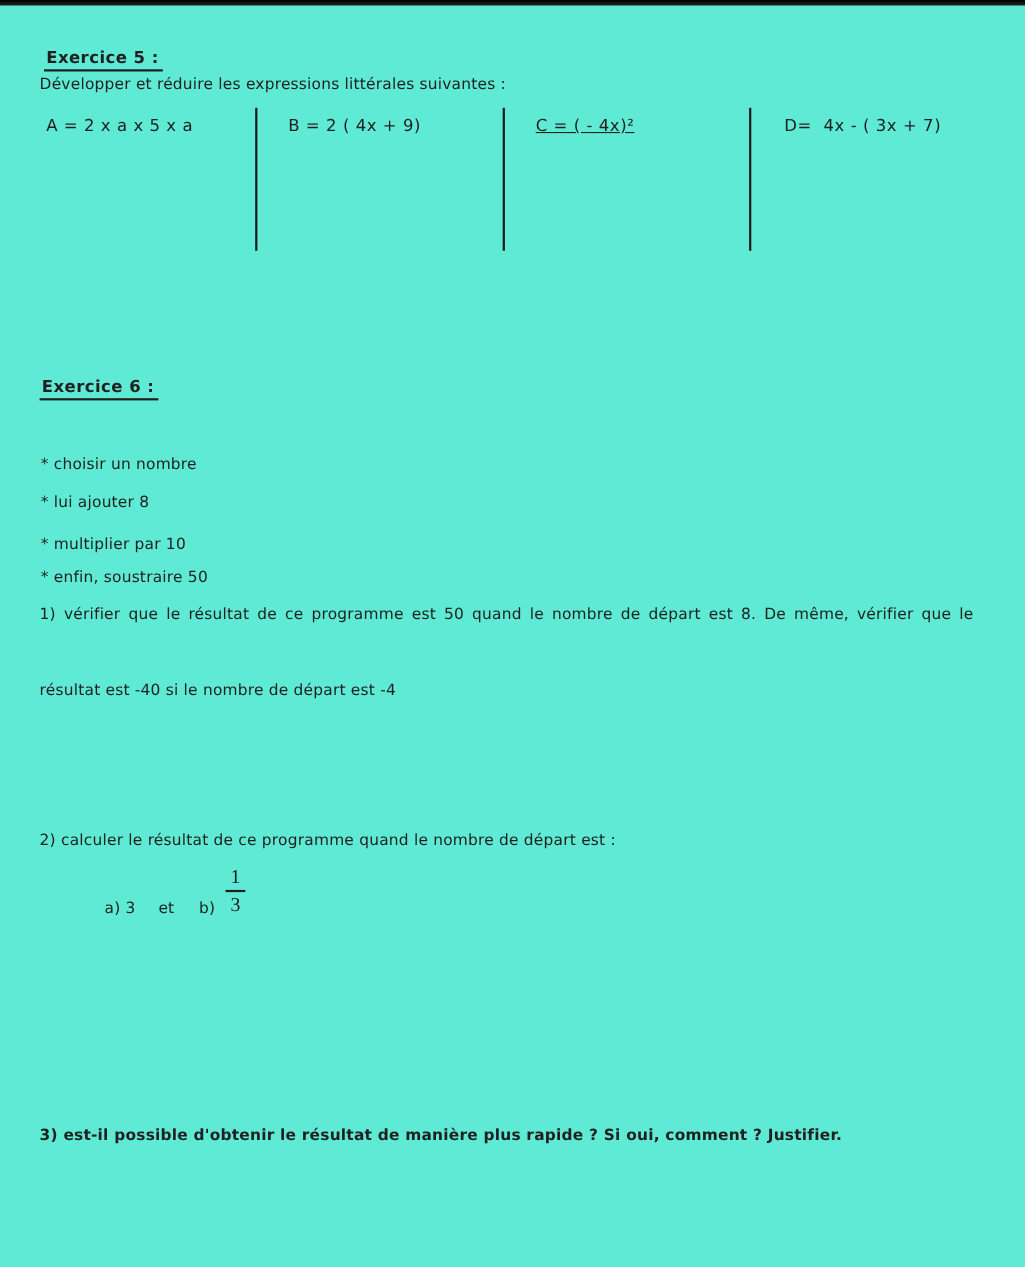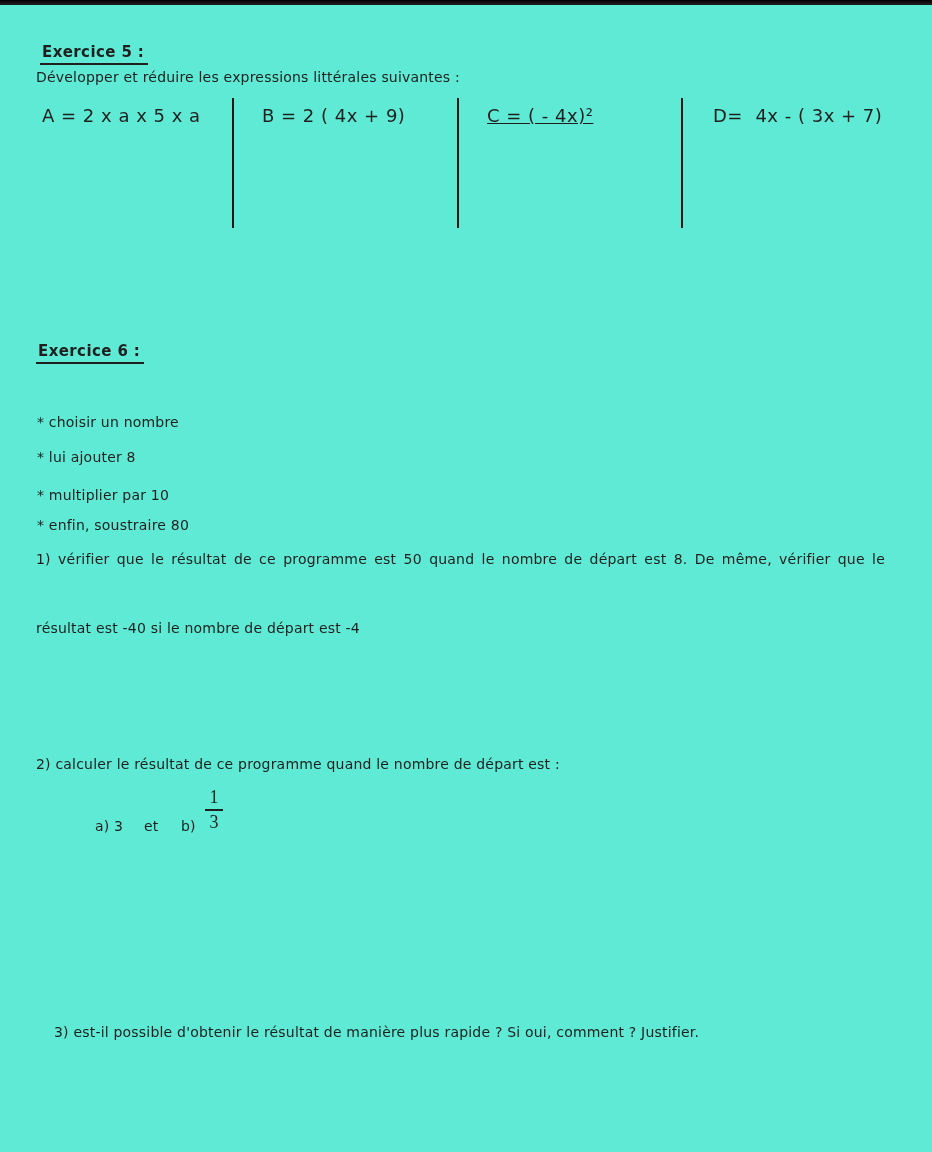--- a/index.html
+++ b/index.html
@@ -40,21 +40,21 @@
   }
   .vdiv {
     position: absolute;
     top: 0;
     width: 2px; height: 130px;
     background: #1a1a1a;
   }
   .expr {
     position: absolute;
     top: 7px;
-    font-size: 18px;
+    font-size: 15px;
     letter-spacing: 0.5px;
     white-space: pre;
   }
   .q1-line1 {
     position: absolute;
     top: 551px; left: 36px;
     width: 849px;
     font-size: 14px;
     letter-spacing: 0.2px;
     white-space: nowrap;
@@ -108,32 +108,32 @@
     <div class="vdiv" style="left:681px;"></div>
     <span class="expr" style="left:713px;">D=  4x - ( 3x + 7)</span>
   </div>
 
   <div class="heading" style="top:342px; left:36px;">Exercice 6 :</div>
 
 
   <div class="body-line" style="top:414px; left:37px;">* choisir un nombre</div>
   <div class="body-line" style="top:449px; left:37px;">* lui ajouter 8</div>
   <div class="body-line" style="top:487px; left:37px;">* multiplier par 10</div>
-  <div class="body-line" style="top:517px; left:37px;">* enfin, soustraire 80</div>
+  <div class="body-line" style="top:517px; left:37px;">* enfin, soustraire 50</div>
 
   <div class="q1-line1">1) vérifier que le résultat de ce programme est 50 quand le nombre de départ est 8. De même, vérifier que le</div>
   <div class="q1-line2">résultat est -40 si le nombre de départ est -4</div>
 
   <div class="body-line" style="top:756px; left:36px;">2) calculer le résultat de ce programme quand le nombre de départ est :</div>
 
   <div class="body-line" style="top:818px; left:95px;">a) 3</div>
   <div class="body-line" style="top:818px; left:144px;">et</div>
   <div class="body-line" style="top:818px; left:181px;">b)</div>
 
   <div class="fraction">
     <span>1</span>
     <span class="bar"></span>
     <span>3</span>
   </div>
 
-  <div class="body-line" style="top:1024px; left:54px;">3) est-il possible d'obtenir le résultat de manière plus rapide ? Si oui, comment ? Justifier.</div>
+  <div class="body-line" style="top:1024px; left:36px;font-weight:bold;">3) est-il possible d'obtenir le résultat de manière plus rapide ? Si oui, comment ? Justifier.</div>
 
 </div>
 
 </body></html>

